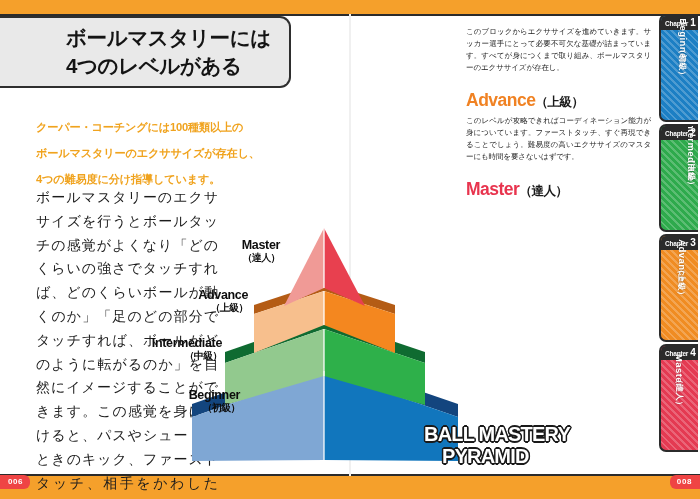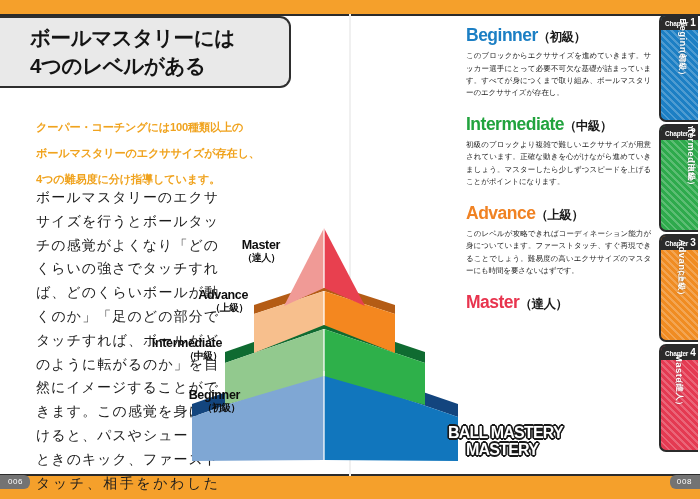--- a/index.html
+++ b/index.html
@@ -34,21 +34,21 @@
     border:2.5px solid #2e2e2e;
     border-left:none;
     border-top-right-radius:11px;
     border-bottom-right-radius:11px;
     box-sizing:border-box;
     display:flex;flex-direction:column;justify-content:center;
     padding-left:36px;
   }
   .title-line{
     font-size:20.5px;font-weight:bold;color:#141414;
-    line-height:1.36;letter-spacing:-0.4px;white-space:nowrap;
+    line-height:1.36;letter-spacing:-0.4px;white-space:nowrap;margin-left:36px;
   }
 
   
   .lead{
     position:absolute;left:36px;top:110px;width:260px;
   }
   .lead-line{
     font-size:11.2px;font-weight:bold;color:#f0a31e;
     line-height:1.62;letter-spacing:-0.2px;white-space:nowrap;
     -webkit-text-stroke:0.5px #fff;
@@ -86,26 +86,25 @@
   .pyramid-wrap svg{display:block;}
   .pyr-label{
     position:absolute;text-align:right;white-space:nowrap;
     color:#0d0d0d;font-weight:bold;line-height:1.12;
   }
   .pyr-label .en{display:block;font-size:12.5px;letter-spacing:-0.35px;}
   .pyr-label .jp{display:block;font-size:10px;letter-spacing:-0.6px;}
 
   .bmp{
     position:absolute;left:424px;top:424px;
-    font-size:16px;font-weight:bold;color:#ffffff;
+    font-size:20px;font-weight:bold;color:#ffffff;
     line-height:1.08;letter-spacing:-0.8px;
     text-shadow:
       1.6px 0 0 #1a1a1a,-1.6px 0 0 #1a1a1a,0 1.6px 0 #1a1a1a,0 -1.6px 0 #1a1a1a,
       1.2px 1.2px 0 #1a1a1a,-1.2px 1.2px 0 #1a1a1a,1.2px -1.2px 0 #1a1a1a,-1.2px -1.2px 0 #1a1a1a;
-    margin-left: 24px;
   }
   .bmp .l2{padding-left:18px;display:block;}
 
   
   .chapters{
     position:absolute;left:659px;top:14px;width:39px;
   }
   .chap{
     position:relative;width:39px;box-sizing:border-box;
     border:2.2px solid #2b2b2b;
@@ -148,22 +147,22 @@
     display:inline-block;
   }
   .chap-inner{
     display:flex;flex-direction:column;align-items:center;
     justify-content:flex-start;
   }
 
   
   .pgnum{
     position:absolute;bottom:10px;
-    background:#737373;color:#ffffff;
-    font-size:8px;font-weight:normal;letter-spacing:0.6px;
+    background:#ef4444;color:#ffffff;
+    font-size:8px;font-weight:bold;letter-spacing:0.6px;
     padding:2.5px 7px 3px 7px;
   }
   .pg-left{left:0;border-top-right-radius:6px;border-bottom-right-radius:6px;padding-left:8px;}
   .pg-right{right:0;border-top-left-radius:6px;border-bottom-left-radius:6px;padding-right:8px;}
 </style>
 </head>
 <body>
 
 <div id="page">
 
@@ -233,35 +232,26 @@
       <span class="jp">（中級）</span>
     </div>
     <div class="pyr-label" style="right:236px;top:160px;">
       <span class="en">Beginner</span>
       <span class="jp">（初級）</span>
     </div>
   </div>
 
   <div class="bmp">
     <span>BALL MASTERY</span>
-    <span class="l2">MASTERY</span>
+    <span class="l2">PYRAMID</span>
   </div>
 
   <div class="right-col">
     <div class="lv-block">
-      <div class="lv-head">
-        <span class="en-t" style="color: rgb(28, 127, 196);">Beginner</span><span class="jp">（初級）</span>
-      </div>
       <div class="lv-body">このブロックからエクササイズを進めていきます。サッカー選手にとって必要不可欠な基礎が詰まっています。すべてが身につくまで取り組み、ボールマスタリーのエクササイズが存在し。</div>
-    </div>
-    <div class="lv-block">
-      <div class="lv-head">
-        <span class="en-t" style="color: rgb(34, 163, 62);">Intermediate</span><span class="jp">（中級）</span>
-      </div>
-      <div class="lv-body">初級のブロックより複雑で難しいエクササイズが用意されています。正確な動きを心がけながら進めていきましょう。マスターしたら少しずつスピードを上げることがポイントになります。</div>
     </div>
     <div class="lv-block">
       <div class="lv-head">
         <span class="en-t" style="color: rgb(240, 130, 35);">Advance</span><span class="jp">（上級）</span>
       </div>
       <div class="lv-body">このレベルが攻略できればコーディネーション能力が身についています。ファーストタッチ、すぐ再現できることでしょう。難易度の高いエクササイズのマスターにも時間を要さないはずです。</div>
     </div>
     <div class="lv-block">
       <div class="lv-head">
         <span class="en-t" style="color: rgb(232, 52, 78);">Master</span><span class="jp">（達人）</span>

